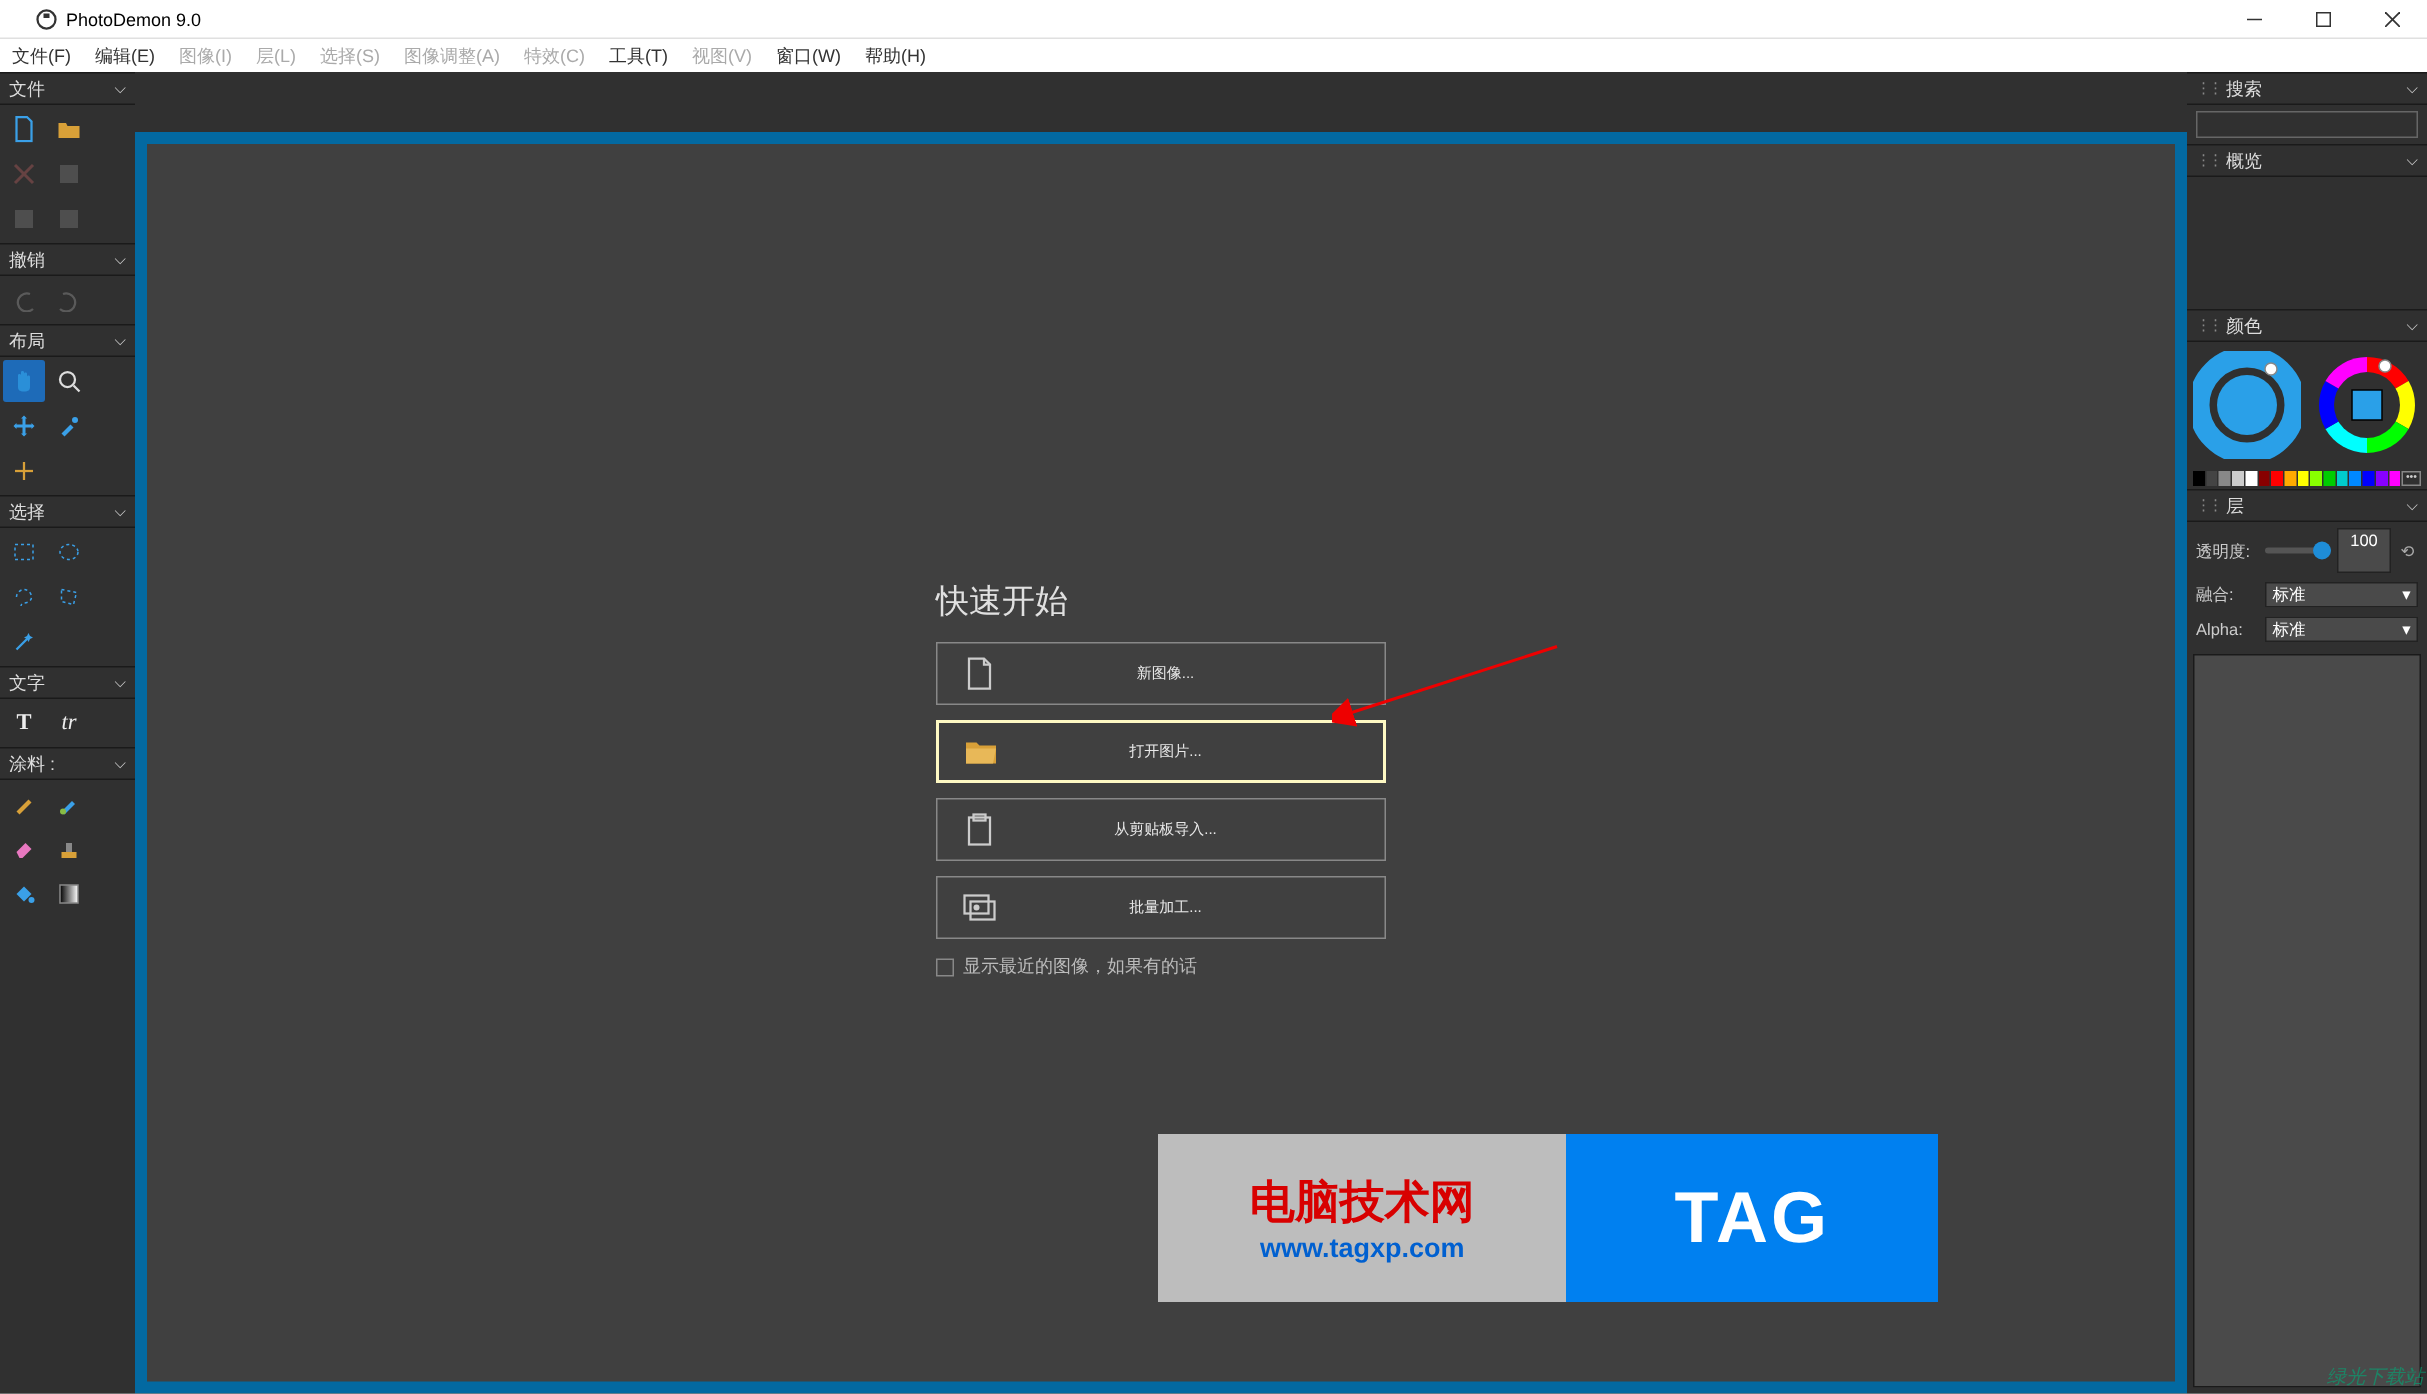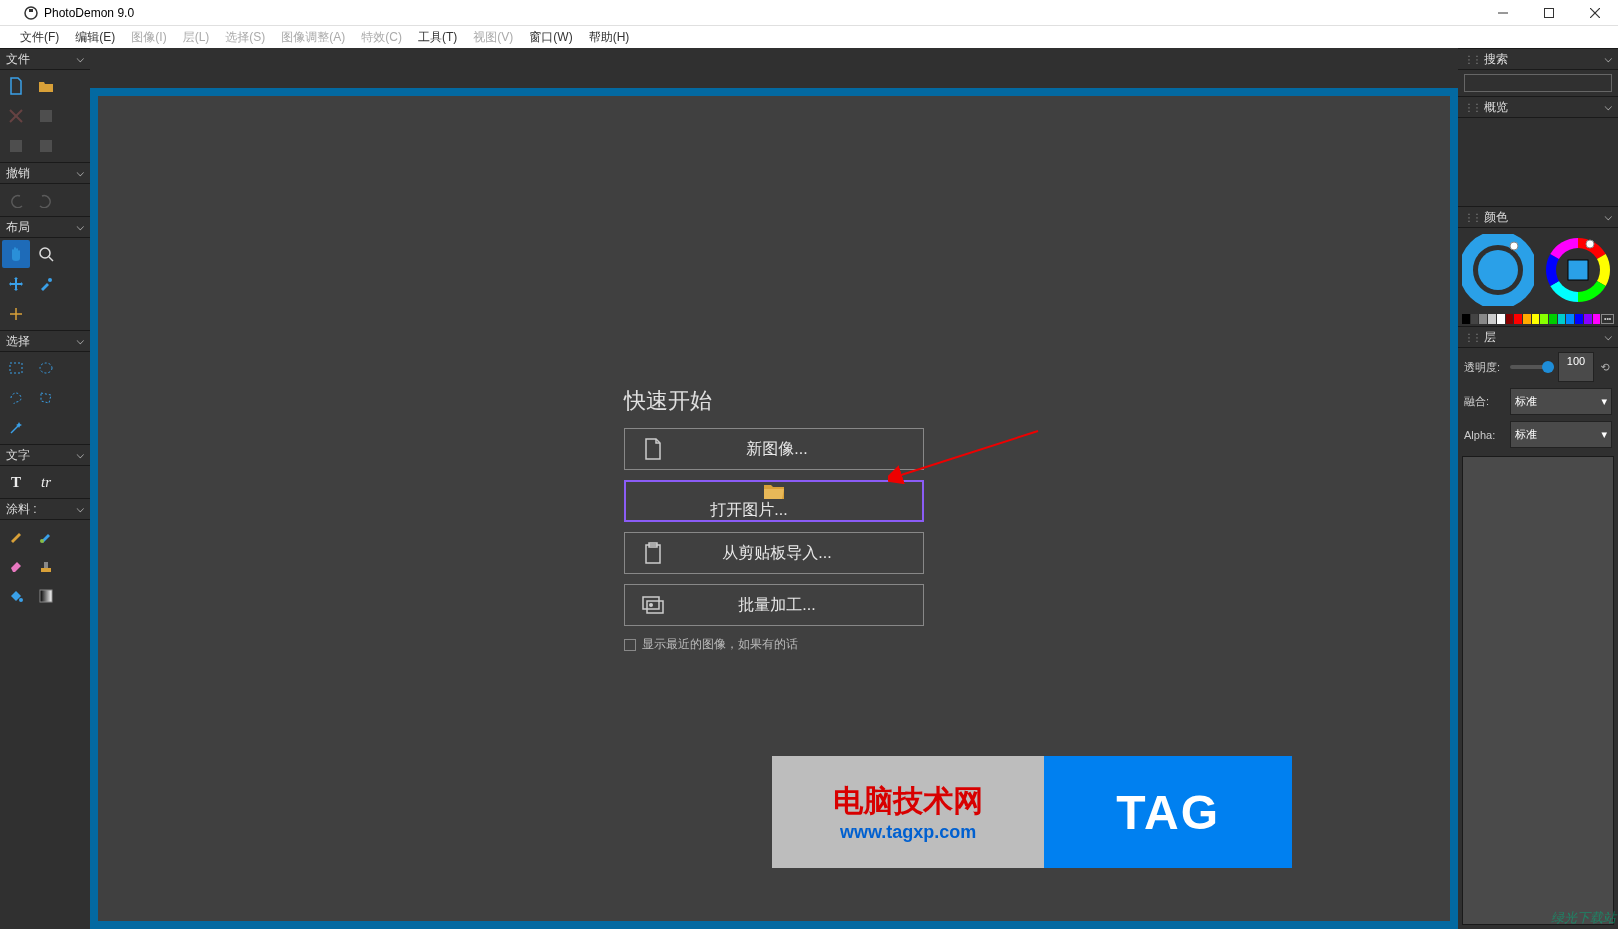--- a/index.html
+++ b/index.html
@@ -6,21 +6,21 @@
 body { font-family: "Microsoft YaHei", "Segoe UI", sans-serif; background: #fff; width: 1618px; height: 929px; overflow: hidden; position: relative; }
 
 
 .titlebar { height: 26px; background: #fff; display: flex; align-items: center; padding-left: 24px; border-bottom: 1px solid #e0e0e0; }
 .titlebar .app-icon { width: 14px; height: 14px; margin-right: 6px; display:inline-block; }
 .titlebar .app-title { font-size: 12px; color: #000; flex: 1; }
 .win-controls { display: flex; }
 .win-btn { width: 46px; height: 26px; display: flex; align-items: center; justify-content: center; font-size: 14px; color:#333; }
 
 
-.menubar { height: 22px; background: #fff; display: flex; align-items: center; padding-left: 12px; font-size: 12px; color: #333; }
+.menubar { height: 22px; background: #fff; display: flex; align-items: center; padding-left: 0; font-size: 12px; color: #333; }
 .menubar .mitem { padding: 0 8px; height: 22px; line-height: 22px; }
 .menubar .mitem.dis { color: #aaa; }
 
 
 .workspace { position: absolute; top: 48px; left: 0; right: 0; bottom: 0; display: flex; background: #303030; }
 .left-panel { width: 90px; background: #303030; display: flex; flex-direction: column; }
 .center { flex: 1; position: relative; background: #0369a1; padding: 8px; display:flex;margin-top:40px; }
 .right-panel { width: 160px; background: #303030; display: flex; flex-direction: column; }
 
 
@@ -33,22 +33,22 @@
 .toolgrid { display: flex; flex-wrap: wrap; padding: 2px; gap: 2px; }
 .tbtn { width: 28px; height: 28px; display: inline-flex; align-items: center; justify-content: center; border-radius: 2px; color:#ccc; }
 .tbtn.active { background: #1e6bb8; }
 .tbtn.dim { opacity: .35; }
 .tbtn svg { display:block; }
 
 
 .canvas-frame { flex:1; background: #404040; position: relative; }
 .quickstart { position: absolute; left: 50%; top: 290px; transform: translateX(-50%); width: 300px; color: #ddd; }
 .qs-title { font-size: 22px; font-weight: 400; margin-bottom: 12px; color:#e0e0e0; }
-.qs-btn { border: 1px solid #888; height: 42px; margin-bottom: 10px; display: flex; align-items: center; color: #e8e8e8; font-size: 16px; }
-.qs-btn.sel { border: 2px solid #8b5cf6; flex-direction: column; }
+.qs-btn { border: 1px solid #888; height: 42px; margin-bottom: 10px; display: flex; align-items: center; color: #e8e8e8; font-size: 10px; }
+.qs-btn.sel { border: 2px solid #fef9c3; }
 .qs-btn .bicon { width: 56px; display:flex; align-items:center; justify-content:center; }
 .qs-btn .btxt { flex:1; text-align:center; padding-right:50px; }
 .qs-check { margin-top: 6px; color:#bbb; font-size:12px; display:flex; align-items:center; gap:6px;}
 .qs-check .cb { width:12px; height:12px; border:1px solid #888; display:inline-block; }
 
 
 .arrow { position:absolute; }
 
 
 .watermark { position:absolute; left:674px; top:660px; width:520px; height:112px; background:#bbb; display:flex; }
@@ -62,21 +62,21 @@
 .search-box { margin:4px 6px; border:1px solid #666; height:18px; background:#303030; }
 .preview-box { height: 88px; }
 .color-area { padding:6px 4px; display:flex; gap:8px; align-items:center; justify-content:center; }
 .color-wheel { width:72px; height:72px; position:relative; }
 .swatch-row { display:flex; padding:2px 4px; gap:1px; }
 .swatch { width:10px; height:10px; }
 .layerprops { padding:4px 6px; color:#ccc; font-size:11px; display:flex; flex-direction:column; gap:6px; }
 .lp-row { display:flex; align-items:center; gap:4px; }
 .lp-row .lbl { width:42px; }
 .lp-row .num { width:36px; height:30px; background:#4a4a4a; border:1px solid #222; color:#fff; text-align:center; font-size:11px; line-height:16px; }
-.lp-row .sel { flex:1; height:27px; background:#4a4a4a; border:1px solid #222; color:#fff; font-size:11px; padding:0 4px; display:flex; align-items:center; justify-content:space-between; }
+.lp-row .sel { flex:1; height:17px; background:#4a4a4a; border:1px solid #222; color:#fff; font-size:11px; padding:0 4px; display:flex; align-items:center; justify-content:space-between; }
 .lp-row .mini { width:14px; height:14px; color:#aaa; display:inline-flex; align-items:center; justify-content:center; font-size:11px;}
 .slider { flex:1; height:4px; background:#555; position:relative; border-radius:2px; }
 .slider .knob { position:absolute; right:0; top:-4px; width:12px; height:12px; border-radius:50%; background:#1e8dd8; }
 .layer-list { flex:1; border:1px solid #1a1a1a; margin:4px; background:#4a4a4a; }
 
 .corner-logo { position:absolute; right:2px; bottom:2px; color:#0a7; font-size:13px; opacity:.6; font-style:italic;}
 </style>
 </head>
 <body>
 

